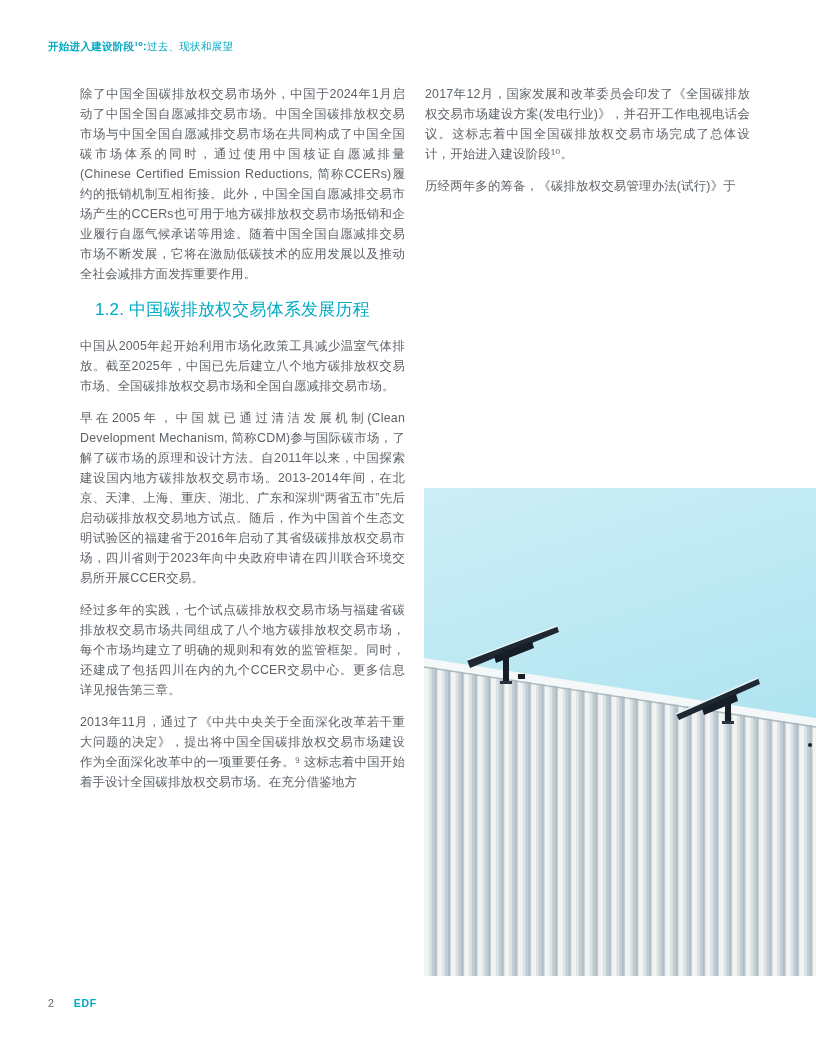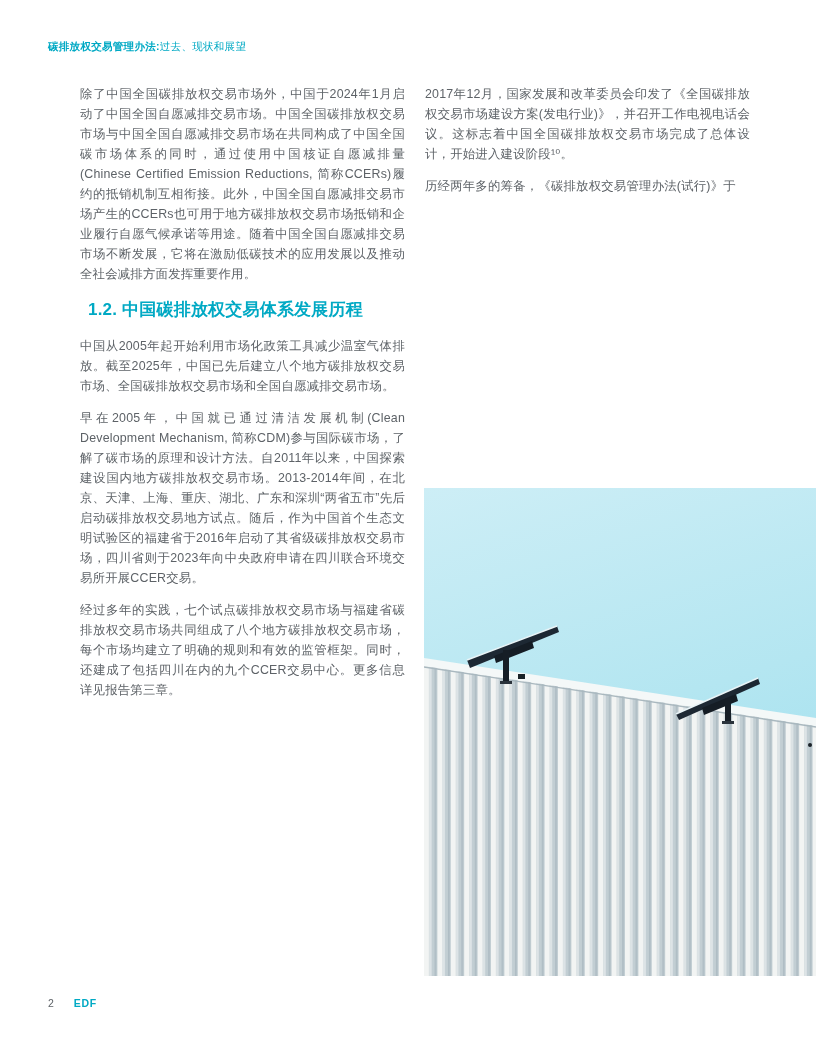--- a/index.html
+++ b/index.html
@@ -23,23 +23,23 @@
     color:#5d6267;
     text-align:justify;
     text-justify:inter-ideograph;
     letter-spacing:.2px;
   }
   .col-left{left:80px;}
   .col-right{left:425px;}
   .col p{margin:0 0 12px 0;}
   .col p:last-child{margin-bottom:0;}
   .section-heading{
-    margin:14px 0 14px 8px;
+    margin:14px 0 14px 15px;
     font-size:17px;line-height:24px;
-    font-weight:700;color:#00a9c4;
+    font-weight:400;color:#00a9c4;
     text-align:left;letter-spacing:.2px;
   }
   .photo{
     position:absolute;left:424px;top:488px;
     width:392px;height:488px;
   }
   .photo svg{display:block;width:392px;height:488px;}
   .page-footer{
     position:absolute;left:48px;top:997px;
     display:flex;align-items:baseline;gap:20px;
@@ -47,29 +47,30 @@
   }
   .page-footer .pagenum{color:#5d6267;}
   .page-footer .brand{color:#00a9c4;font-weight:700;letter-spacing:.6px;}
 </style>
 </head>
 <body>
 
 <div class="page">
 
   <div class="running-header">
-    <span class="bold">碳排放权交易管理办法:</span><span>过去、现状和展望</span>
+    <span class="bold">开始进入建设阶段¹⁰:</span><span>过去、现状和展望</span>
   </div>
 
   <div class="col col-left">
     <p>除了中国全国碳排放权交易市场外，中国于2024年1月启动了中国全国自愿减排交易市场。中国全国碳排放权交易市场与中国全国自愿减排交易市场在共同构成了中国全国碳市场体系的同时，通过使用中国核证自愿减排量(Chinese Certified Emission Reductions, 简称CCERs)履约的抵销机制互相衔接。此外，中国全国自愿减排交易市场产生的CCERs也可用于地方碳排放权交易市场抵销和企业履行自愿气候承诺等用途。随着中国全国自愿减排交易市场不断发展，它将在激励低碳技术的应用发展以及推动全社会减排方面发挥重要作用。</p>
     <h2 class="section-heading">1.2. 中国碳排放权交易体系发展历程</h2>
     <p>中国从2005年起开始利用市场化政策工具减少温室气体排放。截至2025年，中国已先后建立八个地方碳排放权交易市场、全国碳排放权交易市场和全国自愿减排交易市场。</p>
     <p>早在2005年，中国就已通过清洁发展机制(Clean Development Mechanism, 简称CDM)参与国际碳市场，了解了碳市场的原理和设计方法。自2011年以来，中国探索建设国内地方碳排放权交易市场。2013-2014年间，在北京、天津、上海、重庆、湖北、广东和深圳“两省五市”先后启动碳排放权交易地方试点。随后，作为中国首个生态文明试验区的福建省于2016年启动了其省级碳排放权交易市场，四川省则于2023年向中央政府申请在四川联合环境交易所开展CCER交易。</p>
     <p>经过多年的实践，七个试点碳排放权交易市场与福建省碳排放权交易市场共同组成了八个地方碳排放权交易市场，每个市场均建立了明确的规则和有效的监管框架。同时，还建成了包括四川在内的九个CCER交易中心。更多信息详见报告第三章。</p>
+    <p>2013年11月，通过了《中共中央关于全面深化改革若干重大问题的决定》，提出将中国全国碳排放权交易市场建设作为全面深化改革中的一项重要任务。⁹ 这标志着中国开始着手设计全国碳排放权交易市场。在充分借鉴地方</p>
   </div>
 
   <div class="col col-right">
     <p>2017年12月，国家发展和改革委员会印发了《全国碳排放权交易市场建设方案(发电行业)》，并召开工作电视电话会议。这标志着中国全国碳排放权交易市场完成了总体设计，开始进入建设阶段¹⁰。</p>
     <p>历经两年多的筹备，《碳排放权交易管理办法(试行)》于</p>
   </div>
 
   <div class="photo">
     <svg viewBox="0 0 392 488" xmlns="http://www.w3.org/2000/svg">
       <defs>

